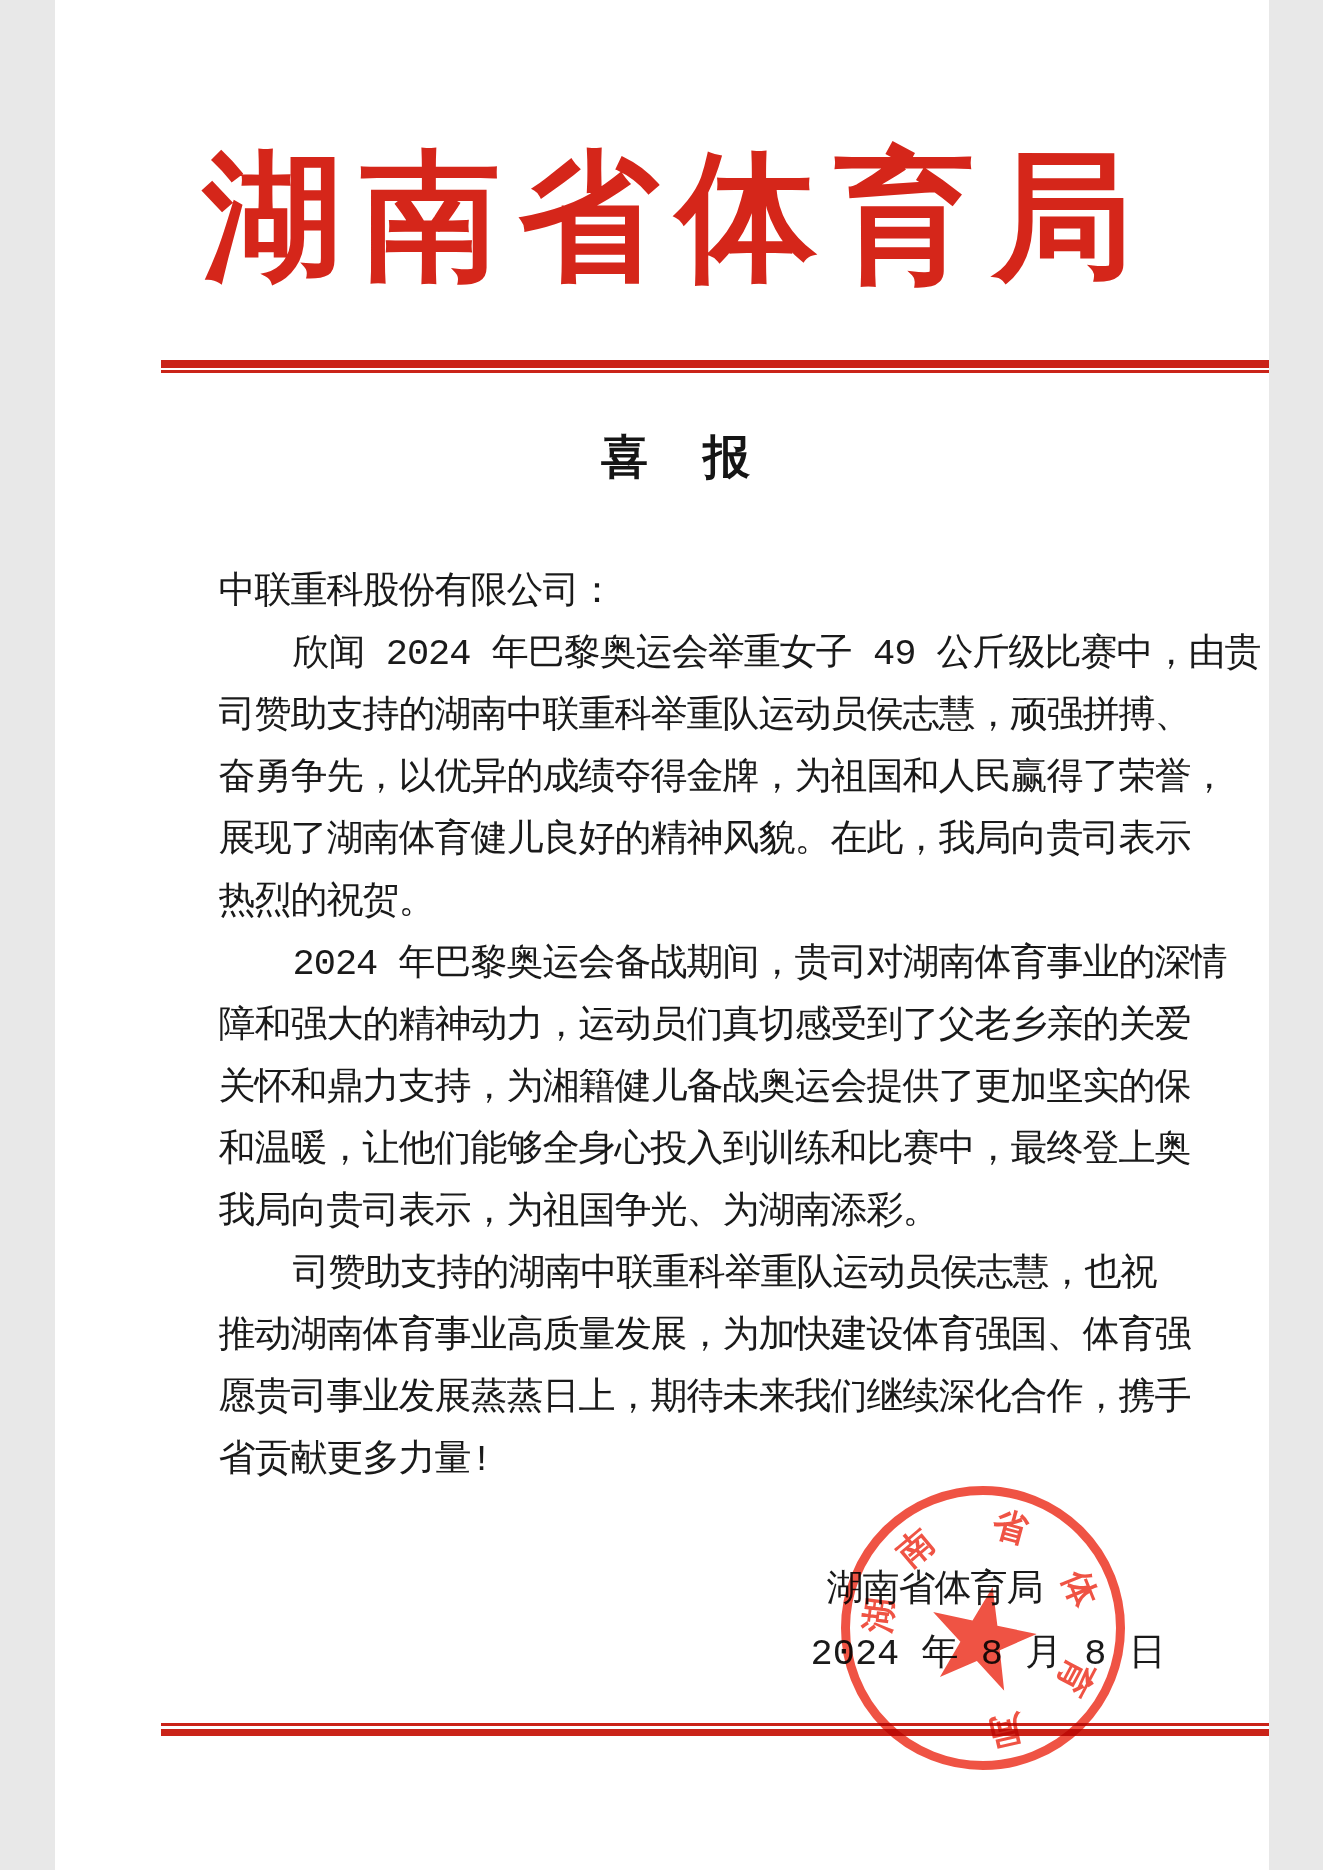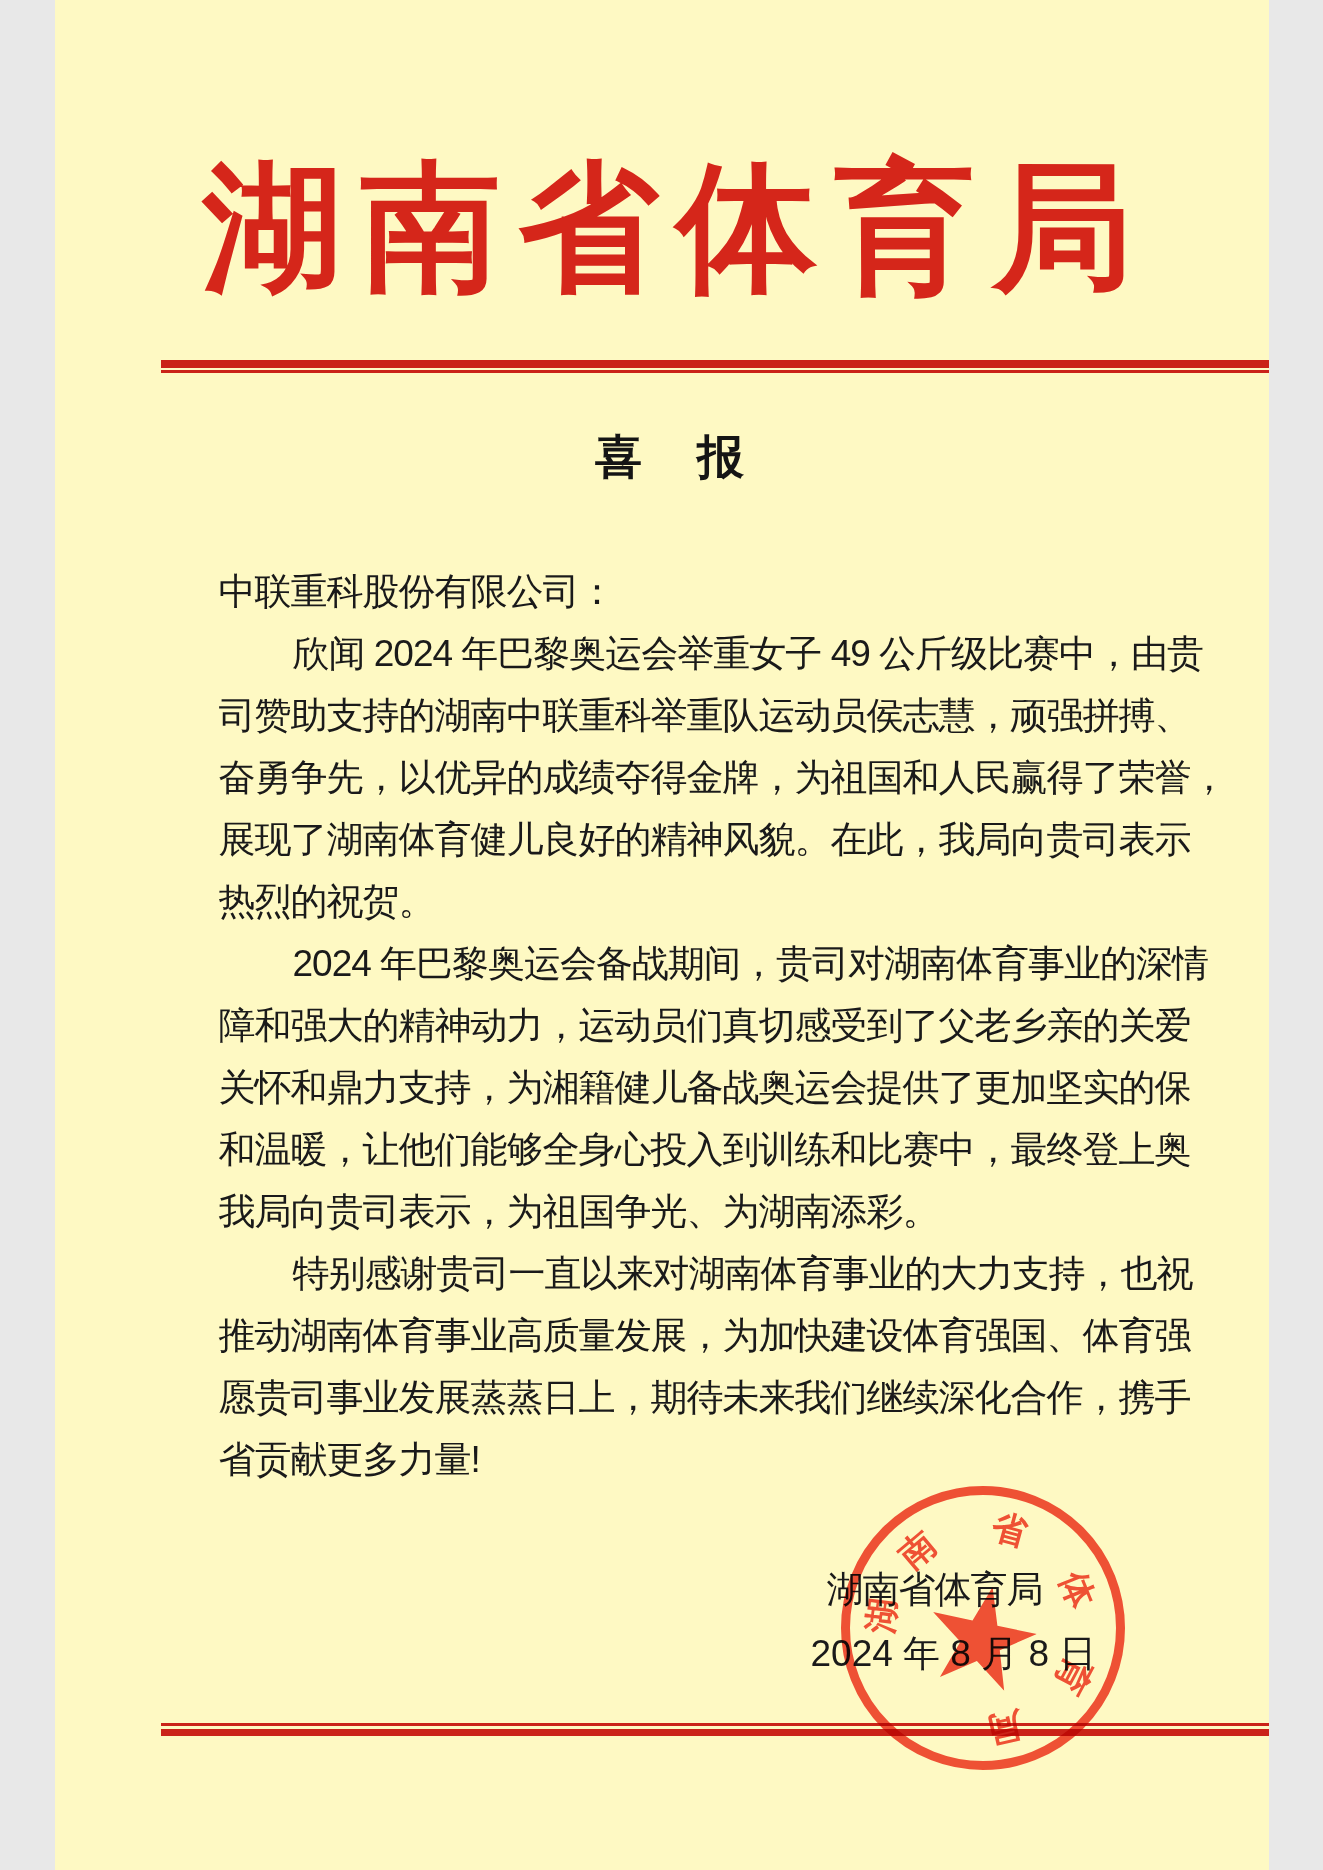--- a/index.html
+++ b/index.html
@@ -1,21 +1,21 @@
 <!DOCTYPE html>
 <html><head>
 <meta charset="utf-8">
 <style>
   html,body { margin:0; padding:0; background:#e8e8e8; }
   #page {
     position:relative;
     width:1214px; height:1870px;
     margin:0 auto;
-    background:#fef9c3;
-    font-family:Liberation Sans, sans-serif;
+    background:#ffffff;
+    font-family:Liberation Mono, monospace;
     overflow:hidden;
   }
 
   
   .letterhead {
     position:absolute; top:150px; left:0; width:100%;
     box-sizing:border-box; padding-left:30px;
     text-align:center;
     font-size:140px; line-height:1.12; font-weight:bold;
     letter-spacing:18px;
@@ -32,21 +32,21 @@
   }
   .rule-bottom {
     position:absolute; left:106px; top:1723px; width:1140px; height:13px;
     box-sizing:border-box;
     border-top:3px solid #ca2318;
     border-bottom:7px solid #ca2318;
   }
 
   
   .heading {
-    position:absolute; top:426px; left:10px; width:100%;
+    position:absolute; top:426px; left:16px; width:100%;
     text-align:center;
     font-size:47px; font-weight:bold; letter-spacing:4px;
     color:#151515;
     white-space:pre;
   }
 
   
   .body-text {
     position:absolute; left:164px; top:561px; width:1060px;
     font-size:37px; color:#1a1a1a;
@@ -110,21 +110,21 @@
     <div class="body-line indent">欣闻 2024 年巴黎奥运会举重女子 49 公斤级比赛中，由贵</div>
     <div class="body-line">司赞助支持的湖南中联重科举重队运动员侯志慧，顽强拼搏、</div>
     <div class="body-line">奋勇争先，以优异的成绩夺得金牌，为祖国和人民赢得了荣誉，</div>
     <div class="body-line">展现了湖南体育健儿良好的精神风貌。在此，我局向贵司表示</div>
     <div class="body-line">热烈的祝贺。</div>
     <div class="body-line indent">2024 年巴黎奥运会备战期间，贵司对湖南体育事业的深情</div>
     <div class="body-line">障和强大的精神动力，运动员们真切感受到了父老乡亲的关爱</div>
     <div class="body-line">关怀和鼎力支持，为湘籍健儿备战奥运会提供了更加坚实的保</div>
     <div class="body-line">和温暖，让他们能够全身心投入到训练和比赛中，最终登上奥</div>
     <div class="body-line">我局向贵司表示，为祖国争光、为湖南添彩。</div>
-    <div class="body-line indent">特别感谢贵司一直以来对湖南体育事业的大力支持，也祝</div>
+    <div class="body-line indent">司赞助支持的湖南中联重科举重队运动员侯志慧，也祝</div>
     <div class="body-line">推动湖南体育事业高质量发展，为加快建设体育强国、体育强</div>
     <div class="body-line">愿贵司事业发展蒸蒸日上，期待未来我们继续深化合作，携手</div>
     <div class="body-line">省贡献更多力量!</div>
   </div>
 
   <div class="signature-name">湖南省体育局</div>
   <div class="signature-date">2024 年 8 月 8 日</div>
 
   <div class="rule-bottom"></div>
 

